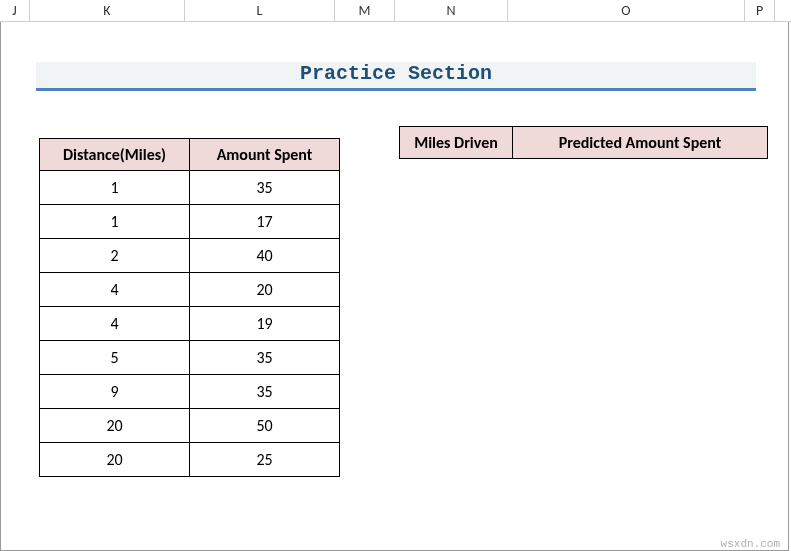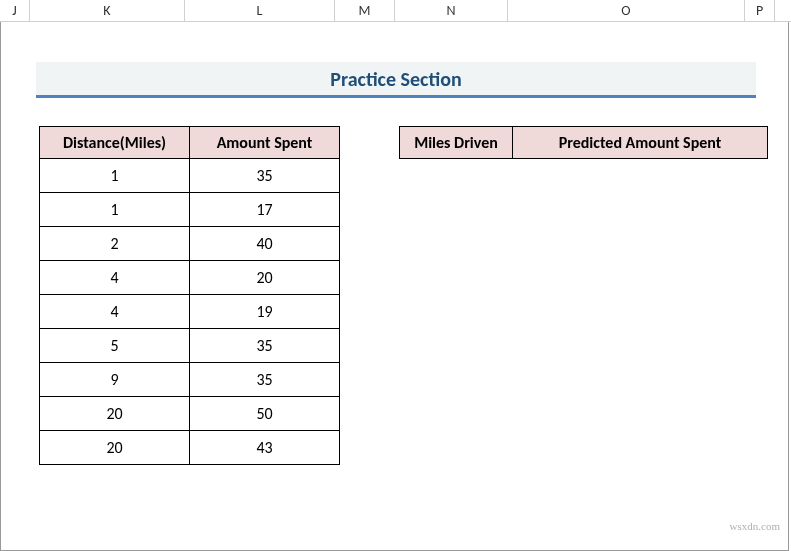--- a/index.html
+++ b/index.html
@@ -39,36 +39,37 @@
       width: 789px;
       border: 1px solid #999;
       border-top: none;
       margin-left: 0;
     }
     .title-band {
       position: absolute;
       left: 35px;
       top: 40px;
       width: 720px;
-      height: 36px;
+      height: 29px;
       background: #f0f4f4;
       border-bottom: 3px solid #4f81bd;
       display: flex;
-      align-items: center;
+      align-items: flex-start;
       justify-content: center;
+      font-family: Liberation Mono, monospace;
     }
     .title-text {
       color: #1f4e79;
       font-size: 20px;
       font-weight: bold;
     }
     .table1 {
       position: absolute;
       left: 38px;
-      top: 104px;
+      top: 116px;
       border-collapse: collapse;
     }
     .table2 {
       position: absolute;
       left: 398px;
       top: 104px;
       border-collapse: collapse;
       padding-left: 46px;
     }
     .th {
@@ -87,24 +88,24 @@
       padding: 0 4px;
     }
     .t1-c1 { width: 150px; }
     .t1-c2 { width: 150px; }
     .t2-c1 { width: 113px; }
     .t2-c2 { width: 255px; }
     .t2-c1-data { text-align: right; padding-right: 6px; }
     .watermark {
       position: absolute;
       right: 8px;
-      bottom: 18px;
+      bottom: 0;
       font-size: 11px;
       color: #b0b0b0;
-      font-family: Liberation Serif, serif;
+      font-family: Liberation Mono, monospace;
       text-align: center;
     }
   </style>
 </head>
 <body>
 
 <div class="col-headers">
   <div class="col-header col-J">J</div>
   <div class="col-header col-K">K</div>
   <div class="col-header col-L">L</div>
@@ -153,21 +154,21 @@
     <tr>
       <td class="td t1-c1">9</td>
       <td class="td t1-c2">35</td>
     </tr>
     <tr>
       <td class="td t1-c1">20</td>
       <td class="td t1-c2">50</td>
     </tr>
     <tr>
       <td class="td t1-c1">20</td>
-      <td class="td t1-c2">43</td>
+      <td class="td t1-c2">25</td>
     </tr>
   </tbody>
     </table>
 
   <table class="table2">
     <tbody>
         <tr>
       <th class="th t2-c1">Miles Driven</th>
       <th class="th t2-c2">Predicted Amount Spent</th>
     </tr>

